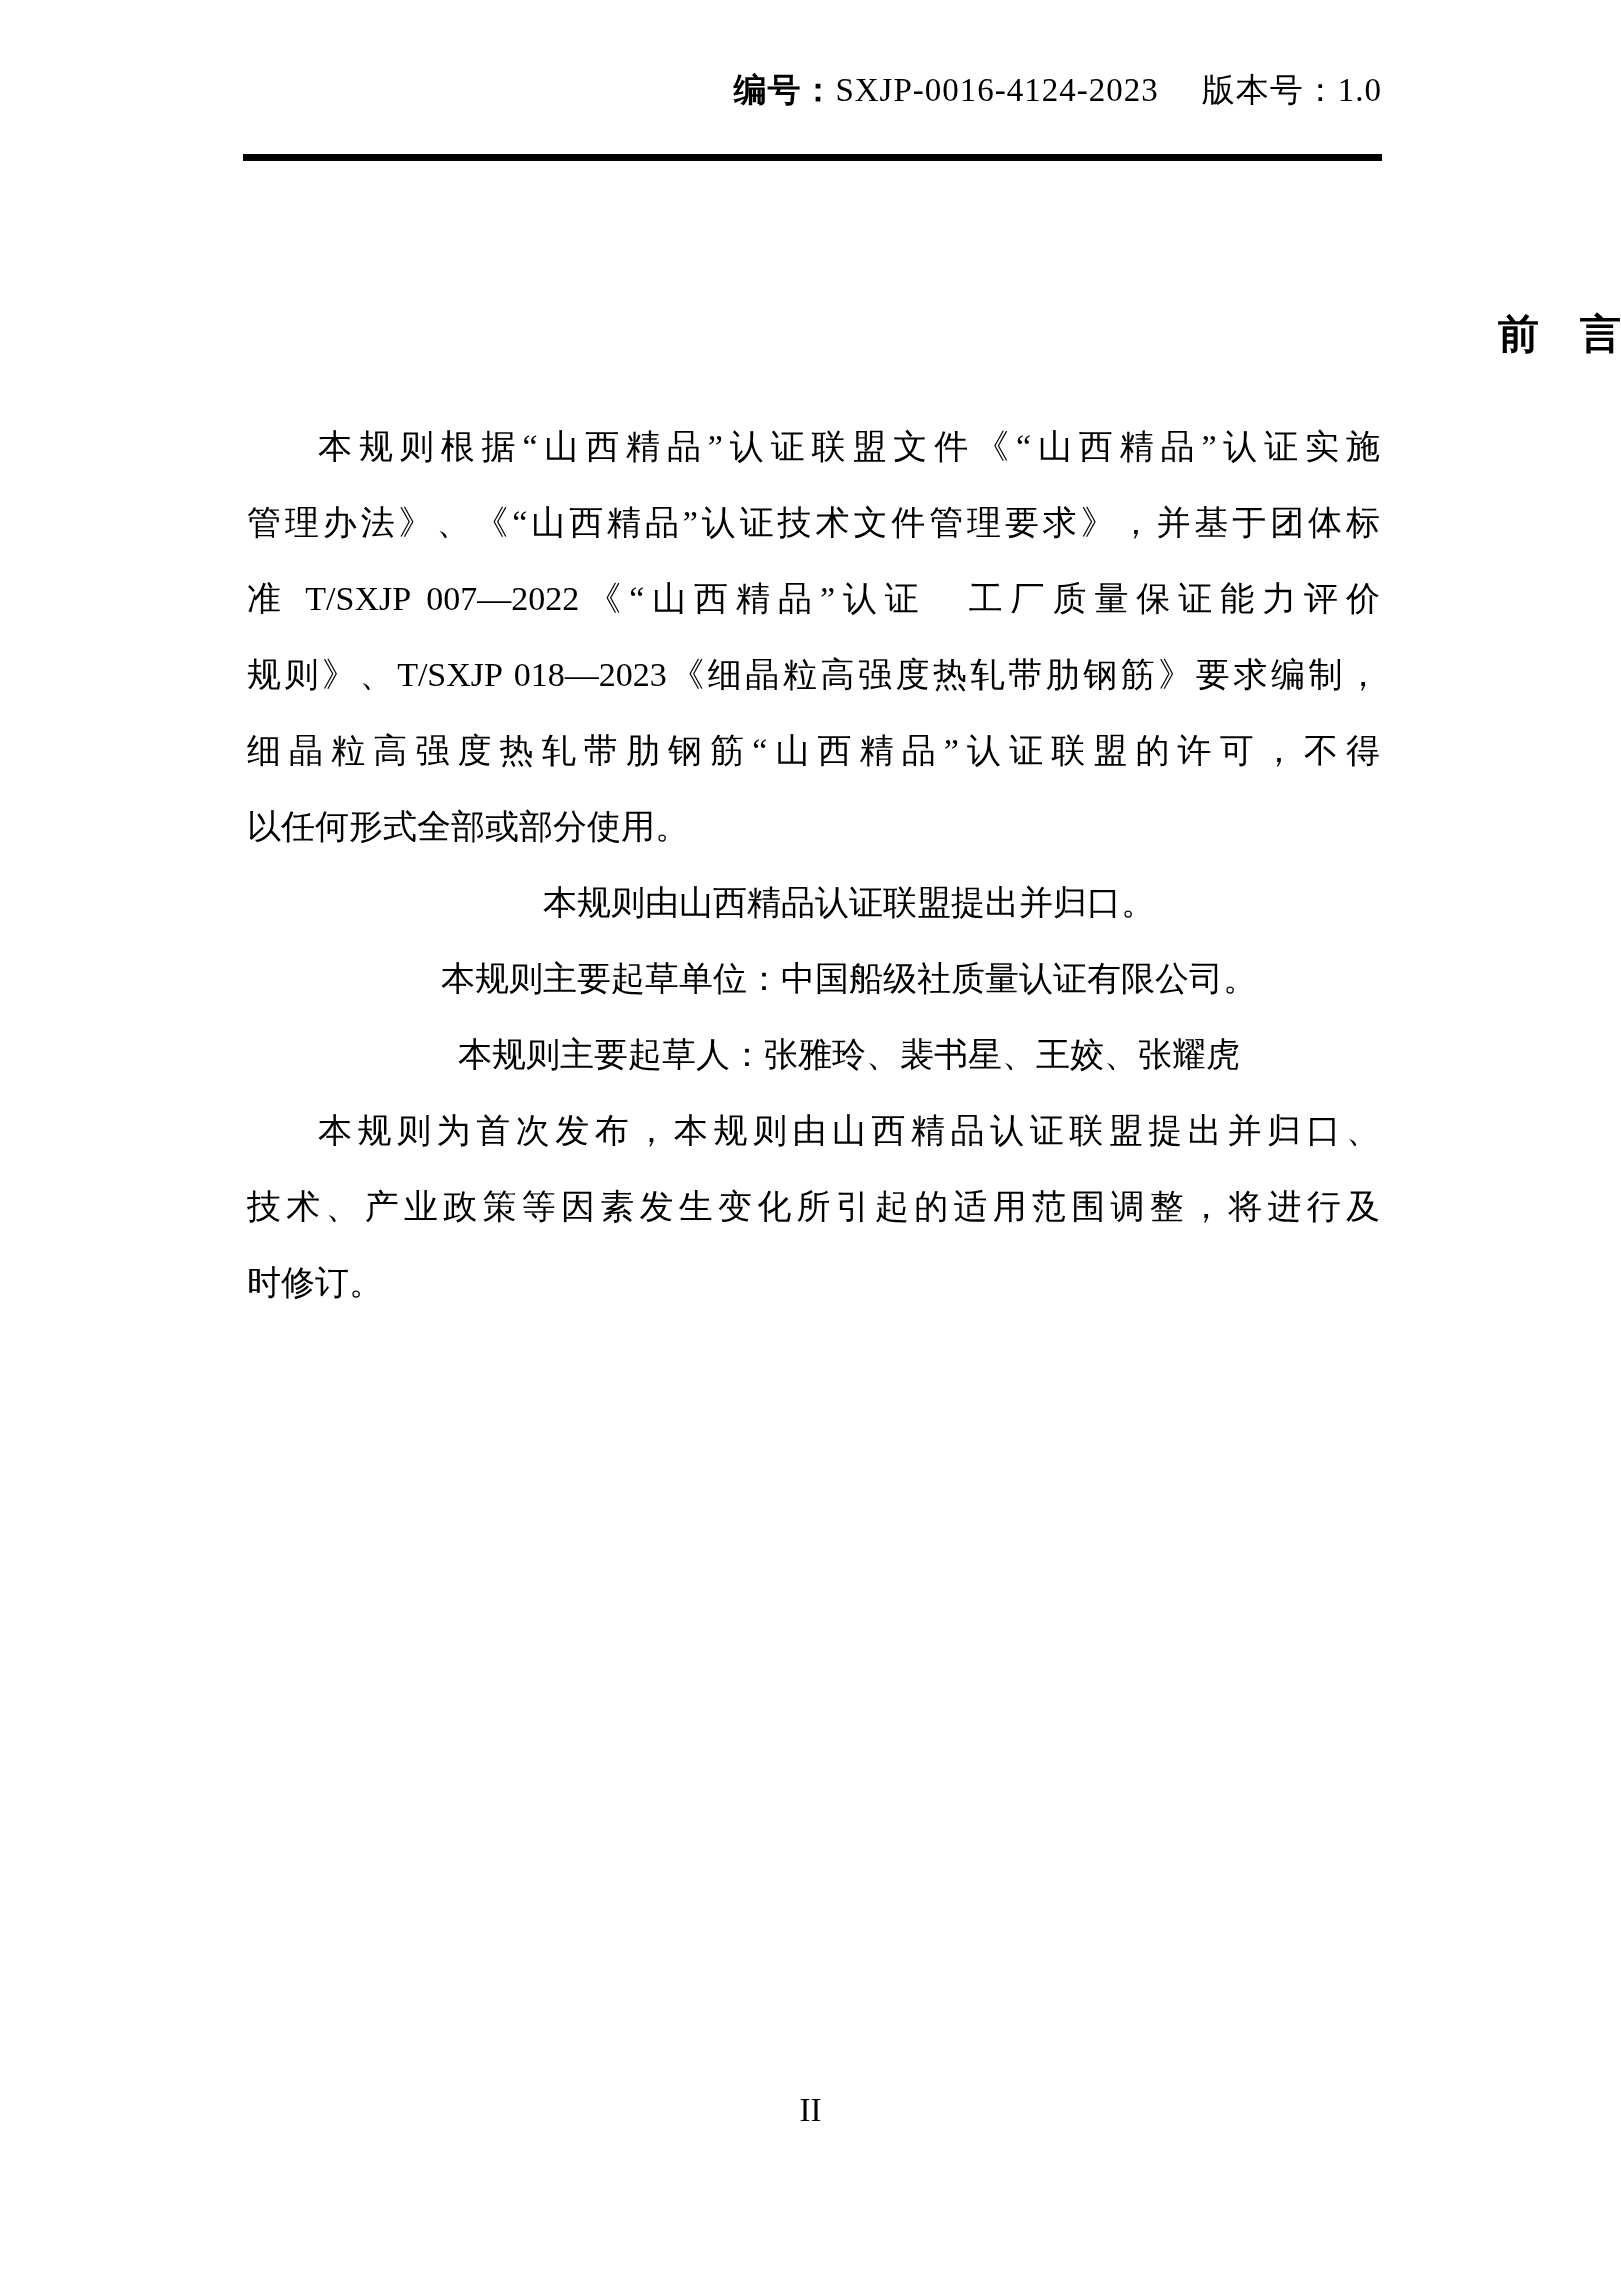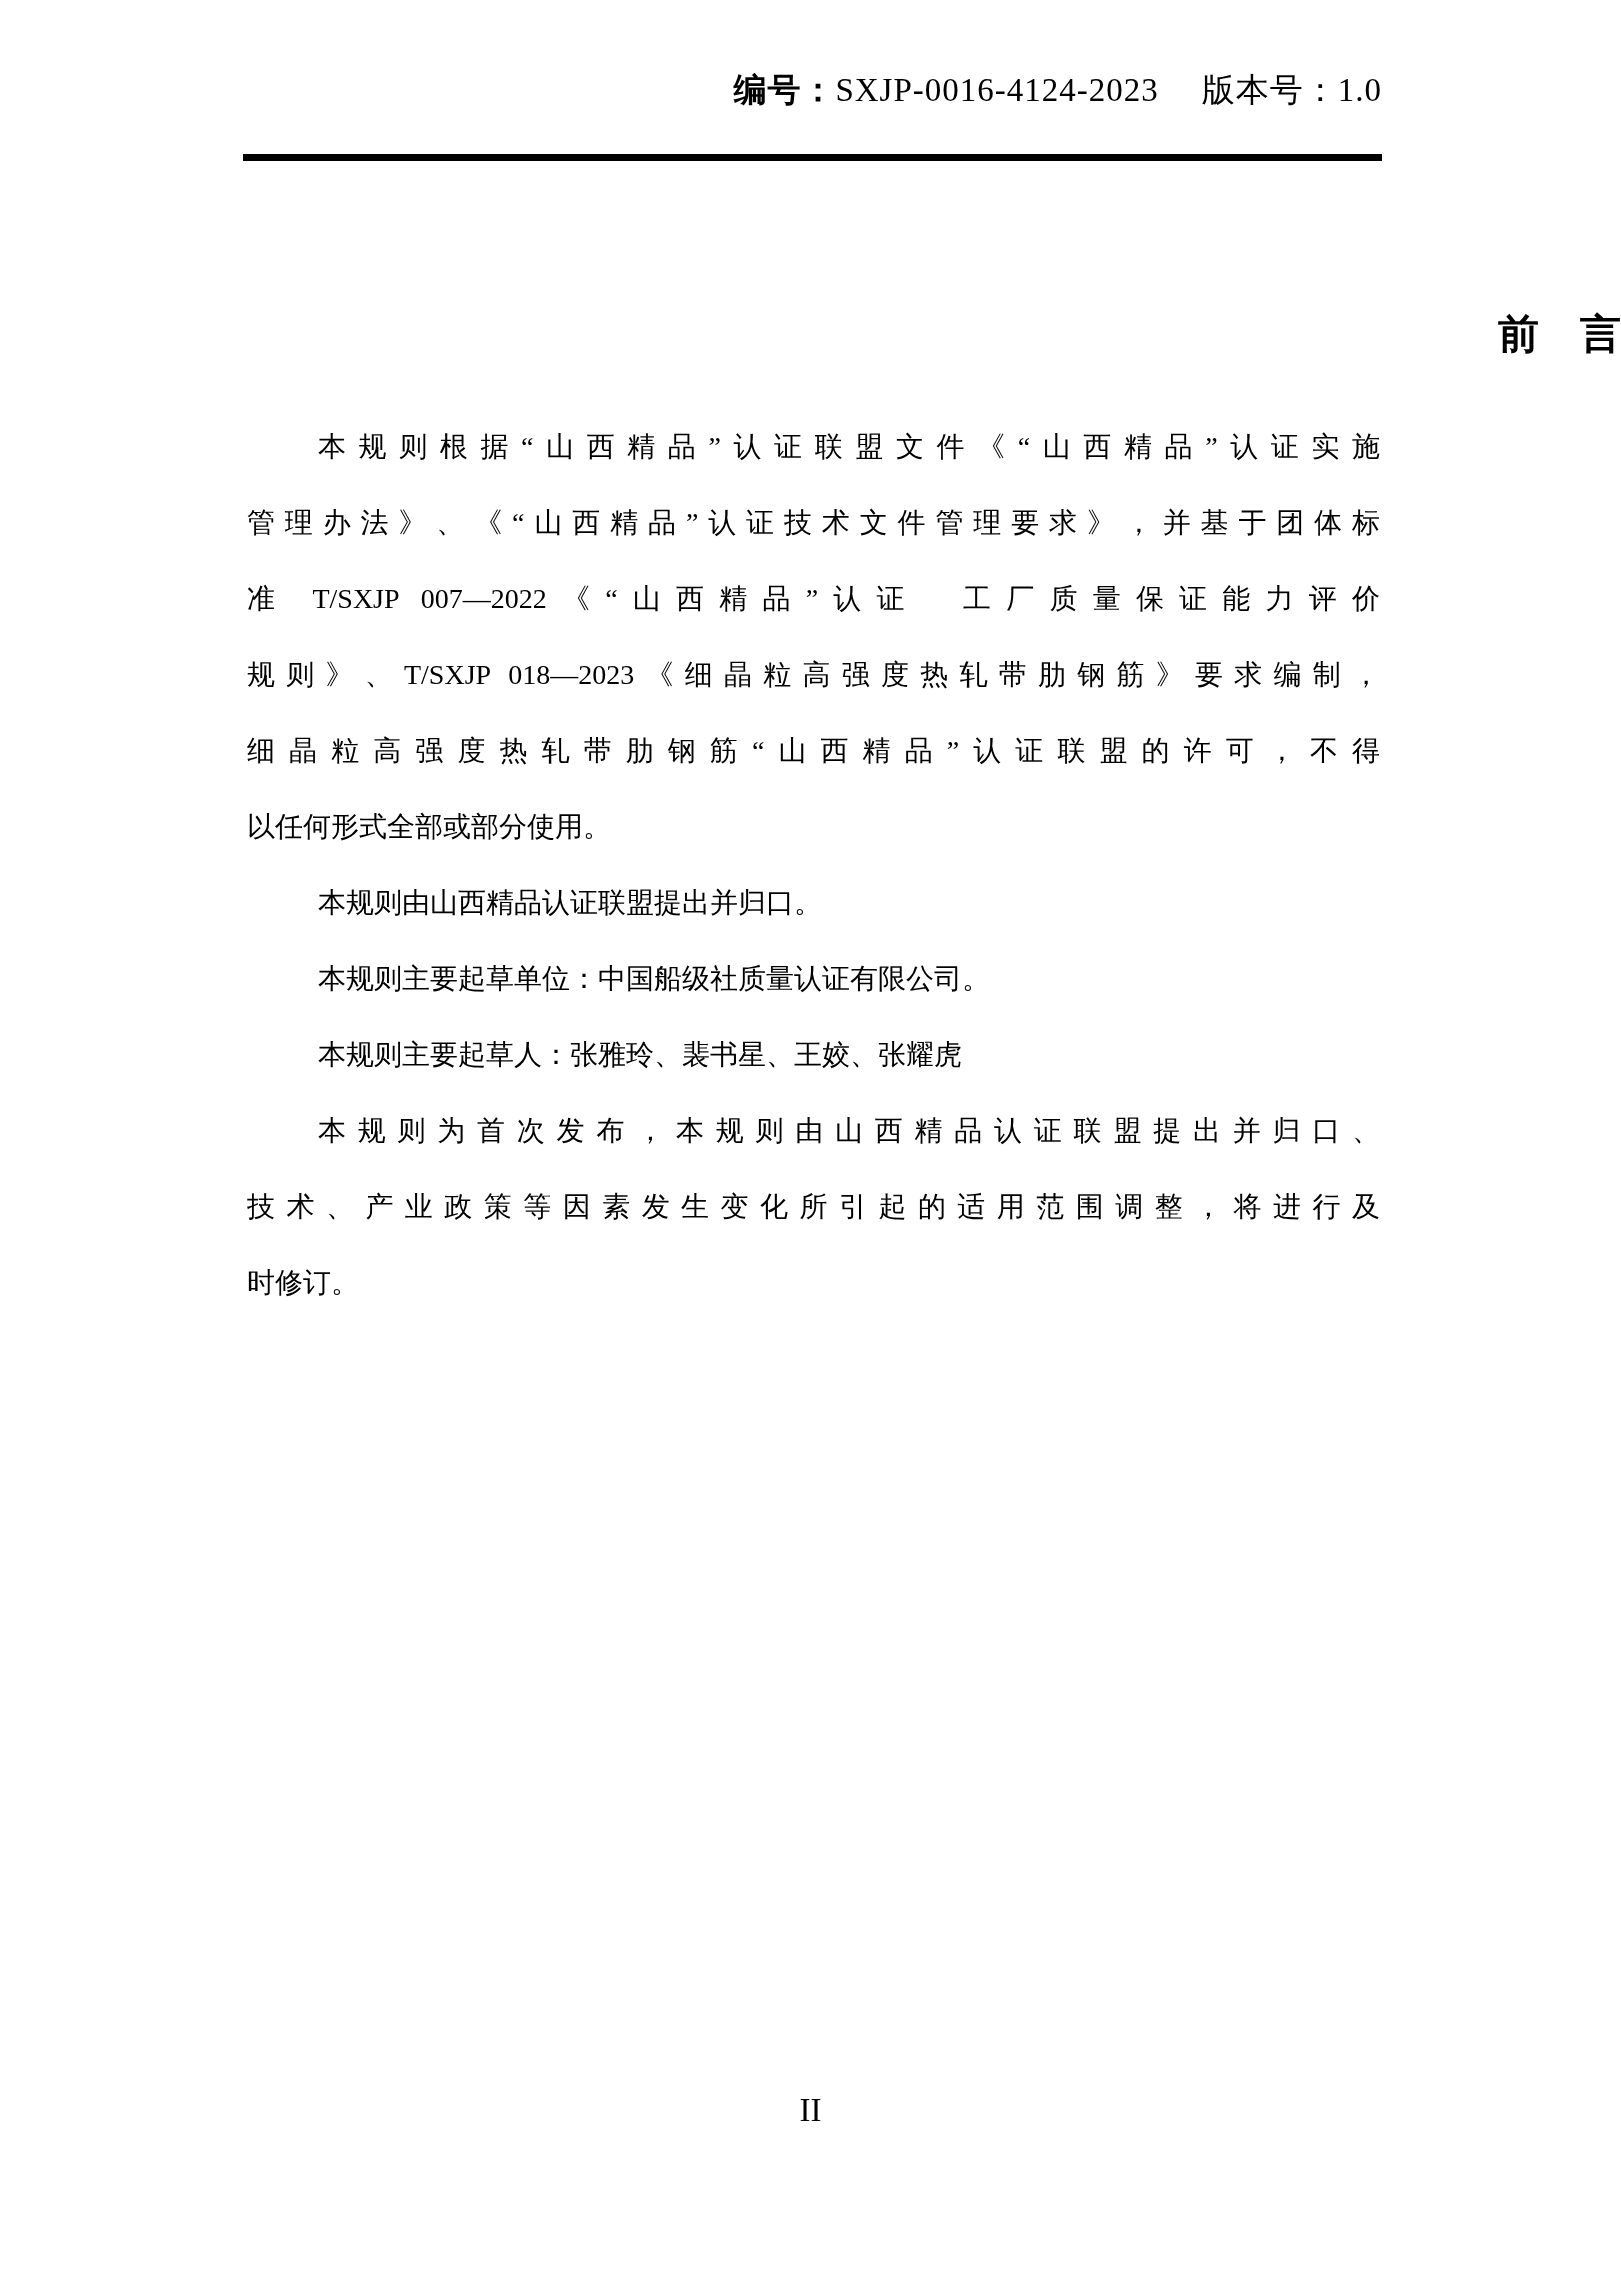--- a/index.html
+++ b/index.html
@@ -52,34 +52,35 @@
     font-size: 41px;
     font-weight: 700;
     line-height: 49px;
   }
   
   .body-text {
     position: absolute;
     left: 247px;
     top: 409px;
     width: 1133px;
-    font-size: 28px;
+    font-size: 34px;
     font-family: Liberation Serif, serif;
   }
   .line {
     height: 76px;
     line-height: 76px;
     text-align: left;
   }
   .line.jl {
     text-align: justify;
     text-align-last: justify;
   }
   .line.ind {
     text-indent: 71px;
+    text-align: center;
   }
   
   .footer {
     position: absolute;
     top: 2091px;
     left: 0;
     width: 100%;
     text-align: center;
     font-size: 33px;
     line-height: 39px;

